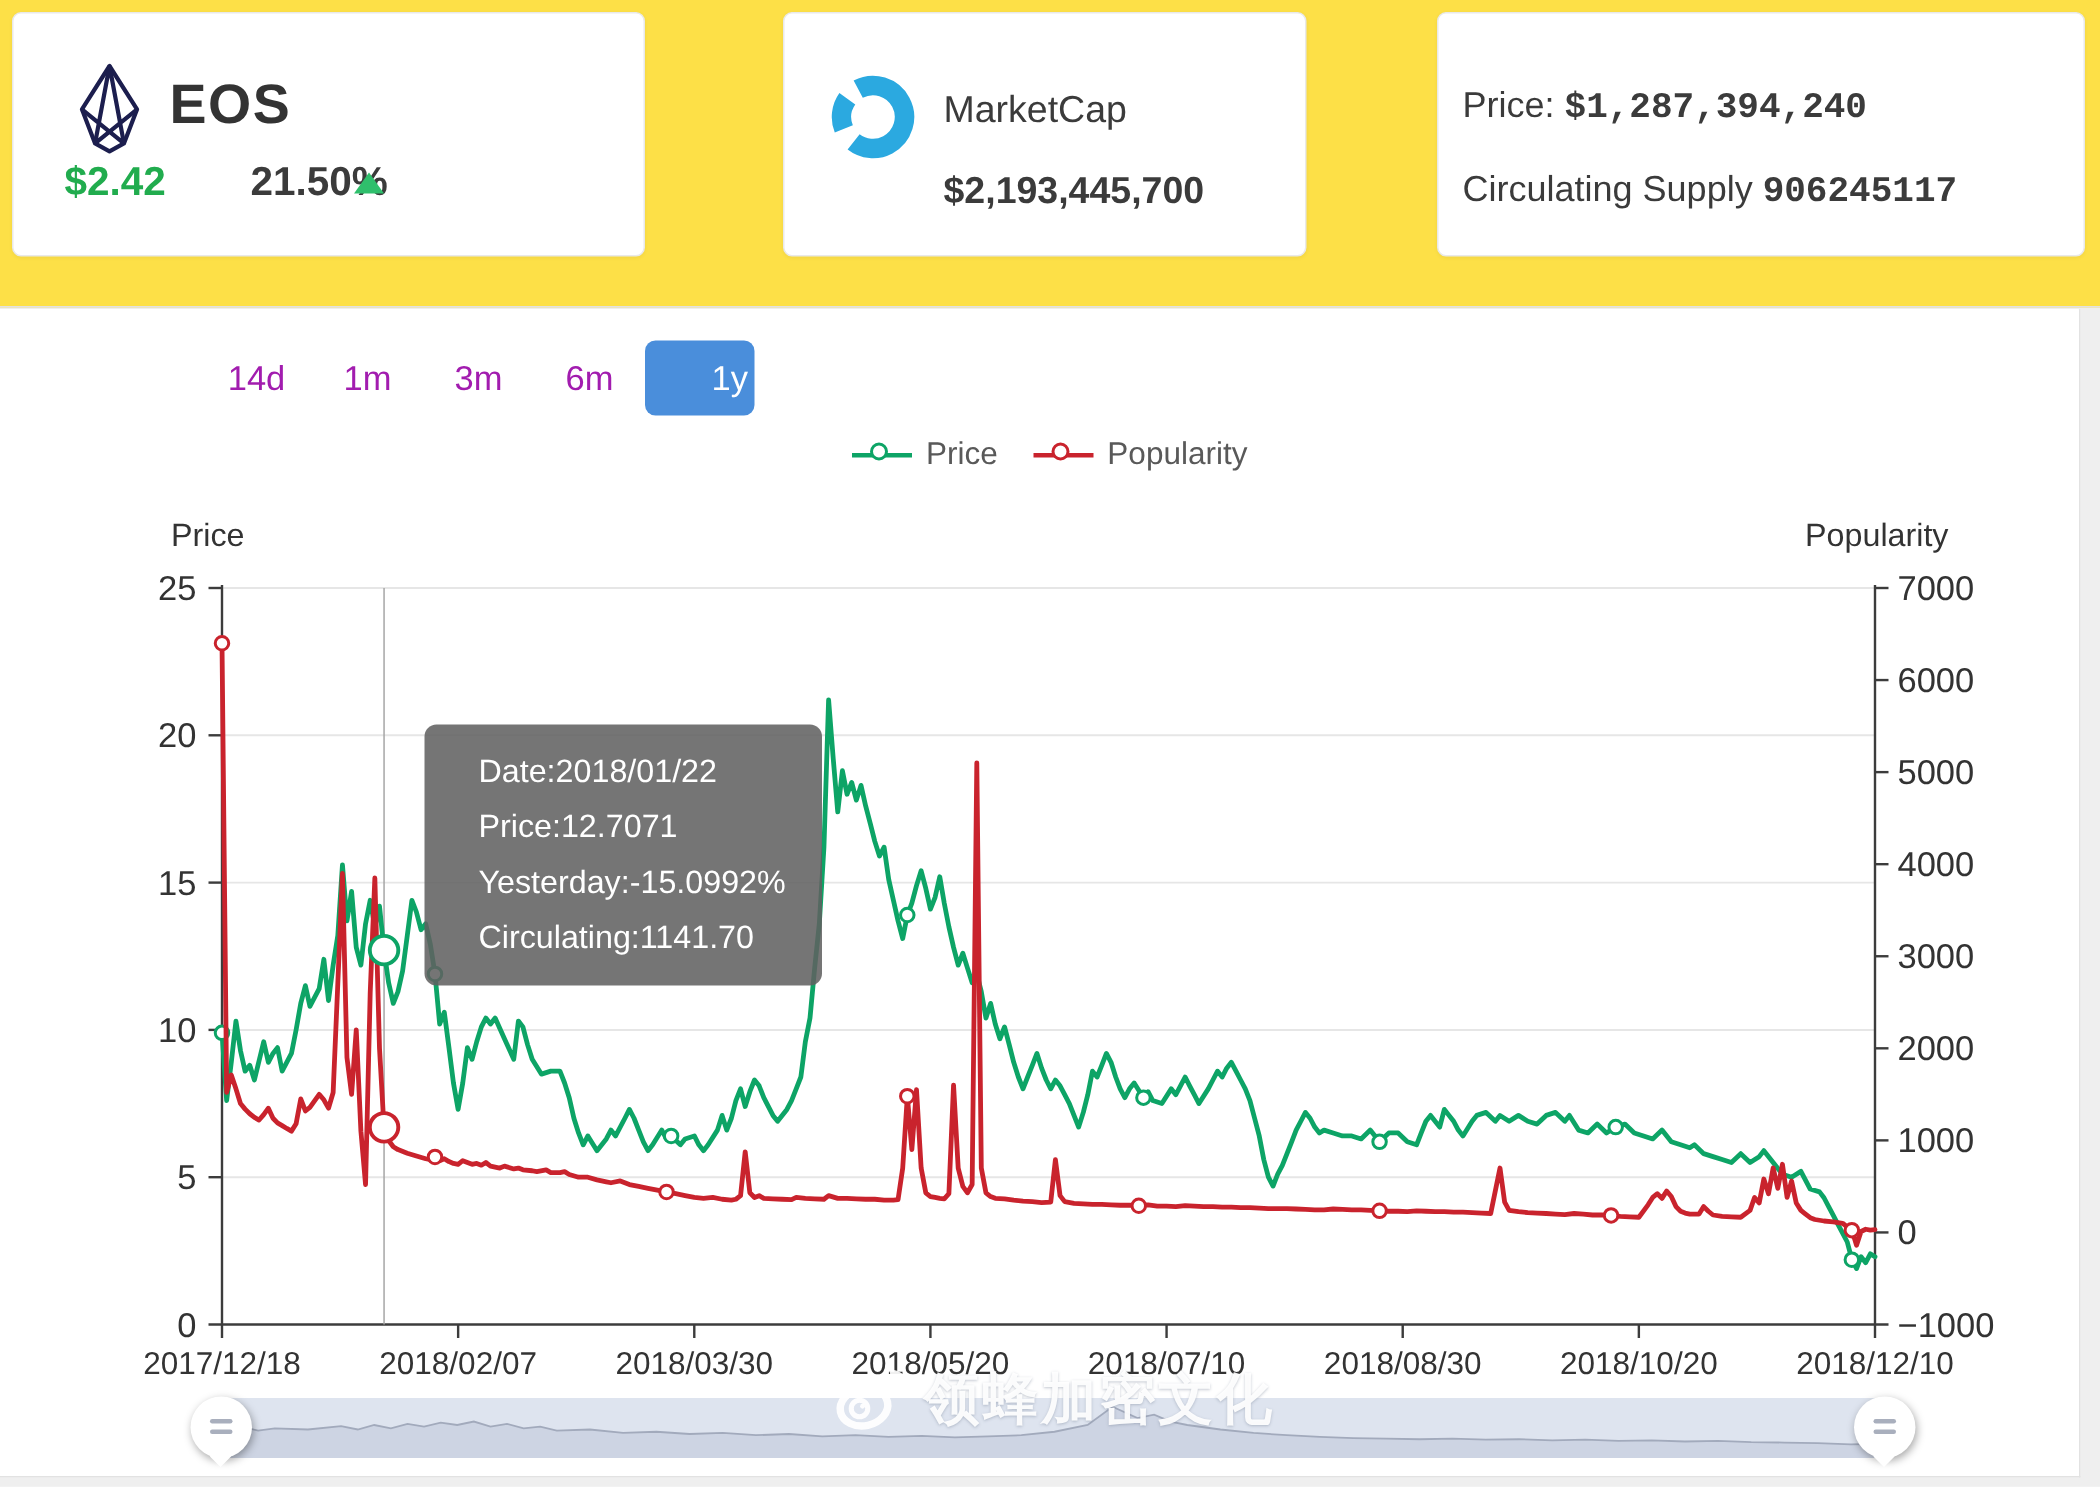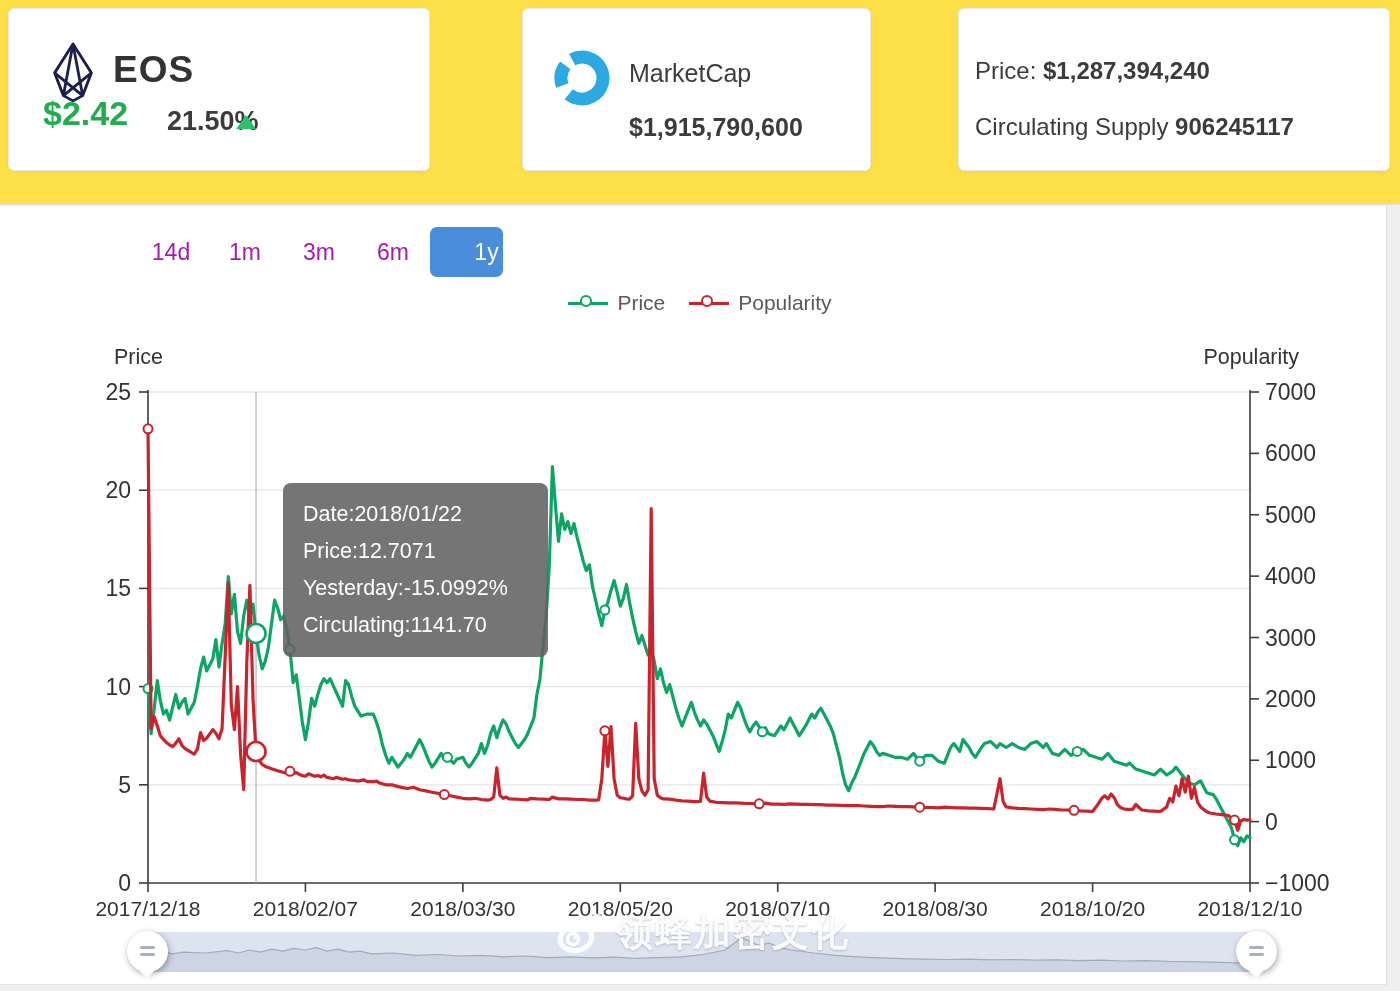--- a/index.html
+++ b/index.html
@@ -7,49 +7,49 @@
   #page { position:relative; width:1400px; height:991px; background:#efefef; overflow:hidden; }
 
   .top-section { position:absolute; left:0; top:0; width:1400px; height:205px; background:#fde047; border-bottom:1px solid #e2e2e2; }
   .card { position:absolute; top:8px; height:163px; background:#fff; border:1px solid #e9e9e9; border-radius:6px; box-shadow:0 1px 3px rgba(0,0,0,0.05); }
   #card-coin { left:8px;  width:422px; }
   #card-mcap { left:482px; width:349px;margin-left:40px; }
   #card-stats{ left:958px; width:432px; }
 
   .coin-logo { position:absolute; left:36px; top:32px; }
   .coin-name { position:absolute; left:104px; top:40px; font-size:37px; font-weight:bold; color:#333; letter-spacing:1px; }
-  .coin-price { position:absolute; left:34px; top:85px; font-size:34px; font-weight:bold; color:#21ac4e; }
+  .coin-price { position:absolute; left:34px; top:97px; font-size:27px; font-weight:bold; color:#21ac4e; }
   .coin-change { position:absolute; left:126px; top:97px; font-size:27px; font-weight:bold; color:#3b3b3b;margin-left:32px; }
   .up-triangle { position:absolute; left:227px; top:106px; width:0; height:0; border-left:10px solid transparent; border-right:10px solid transparent; border-bottom:14px solid #2fbf6c; }
 
   .mcap-icon { position:absolute; left:30px; top:40px; }
   .mcap-label { position:absolute; left:106px; top:50px; font-size:25px; color:#3b3b3b; }
   .mcap-value { position:absolute; left:106px; top:104px; font-size:25px; font-weight:bold; color:#3b3b3b; }
 
   .stat-row1 { position:absolute; left:16px; top:48px; font-size:24px; color:#3b3b3b; }
   .stat-row2 { position:absolute; left:16px; top:104px; font-size:24px; color:#3b3b3b; }
-  .stat-bold { font-weight:bold; }
+  .stat-bold { font-weight:bold;font-family:Liberation Mono, monospace; }
 
   .chart-panel { position:absolute; left:0; top:206px; width:1387px; height:779px; background:#fff; border-right:1px solid #e2e2e2; border-bottom:1px solid #e2e2e2; }
 
   .range-bar { position:absolute; left:134px; top:227px; height:50px; display:flex; align-items:center; z-index:5; }
   .range-btn { min-width:74px; height:50px; line-height:50px; text-align:center; font-size:23px; color:#a21caf; cursor:pointer; }
   .range-btn.active { background:#4a8edb; color:#fff; border-radius:7px; width:73px; min-width:73px;padding-left:40px; }
 
   .legend-bar { position:absolute; left:0; top:291px; width:1400px; display:flex; justify-content:center; gap:24px; z-index:5; }
   .legend-item { display:flex; align-items:center; gap:9px; cursor:pointer; }
   .legend-swatch { position:relative; width:40px; height:16px; }
   .legend-swatch .line { position:absolute; left:0; top:7px; width:40px; height:2.5px; }
   .legend-swatch .dot { position:absolute; left:12px; top:0; width:12px; height:12px; border-radius:50%; background:#fff; border:2.5px solid; }
   .legend-label { font-size:21px; color:#595959; }
 
   #main-chart-svg { position:absolute; left:0; top:0; width:1400px; height:991px; z-index:1; }
   svg text { font-family:"Liberation Sans", sans-serif; }
 
-  .tooltip { position:absolute; left:283px; top:483px; width:265px; background:rgba(96,96,96,0.87); border-radius:8px; padding:13px 20px; z-index:10; }
+  .tooltip { position:absolute; left:283px; top:483px; width:265px; background:rgba(96,96,96,0.87); border-radius:8px; padding:13px 36px; z-index:10; }
   .tooltip div { color:#fff; font-size:21.5px; line-height:37px; white-space:nowrap; }
 
   .nav-bar { position:absolute; left:150px; top:932px; width:1106px; height:40px; background:#dee4ef; z-index:2; }
   #nav-svg { position:absolute; left:0; top:0; }
   .nav-handle { position:absolute; top:931px; width:41px; height:41px; background:#fff; border-radius:50%; box-shadow:1px 2px 6px rgba(0,0,0,0.35); z-index:6; cursor:ew-resize; }
   .nav-handle::after { content:""; position:absolute; left:15px; bottom:-4px; width:10px; height:10px; background:#fff; transform:rotate(45deg); }
   .nav-handle .grip { position:absolute; left:13px; width:15px; height:3px; background:#a9afbd; border-radius:2px; }
   .nav-handle .g1 { top:15px; } .nav-handle .g2 { top:22px; }
   #nav-handle-left { left:127px; } #nav-handle-right { left:1236px; }
 
@@ -74,21 +74,21 @@
       <div class="coin-price">$2.42</div>
       <div class="coin-change">21.50%</div>
       <div class="up-triangle"></div>
     </div>
 
     <div class="card" id="card-mcap">
       <svg class="mcap-icon" width="58" height="58" viewBox="0 0 58 58">
         <circle cx="29" cy="29" r="21" fill="none" stroke="#2ba9e0" stroke-width="13" stroke-dasharray="90 11 21 9.9" transform="rotate(-118 29 29)"></circle>
       </svg>
       <div class="mcap-label">MarketCap</div>
-      <div class="mcap-value">$1,915,790,600</div>
+      <div class="mcap-value">$2,193,445,700</div>
     </div>
 
     <div class="card" id="card-stats">
       <div class="stat-row1"><span>Price: </span><span class="stat-bold">$1,287,394,240</span></div>
       <div class="stat-row2"><span>Circulating Supply </span><span class="stat-bold">906245117</span></div>
     </div>
   </div>
 
   <div class="chart-panel"></div>
 

